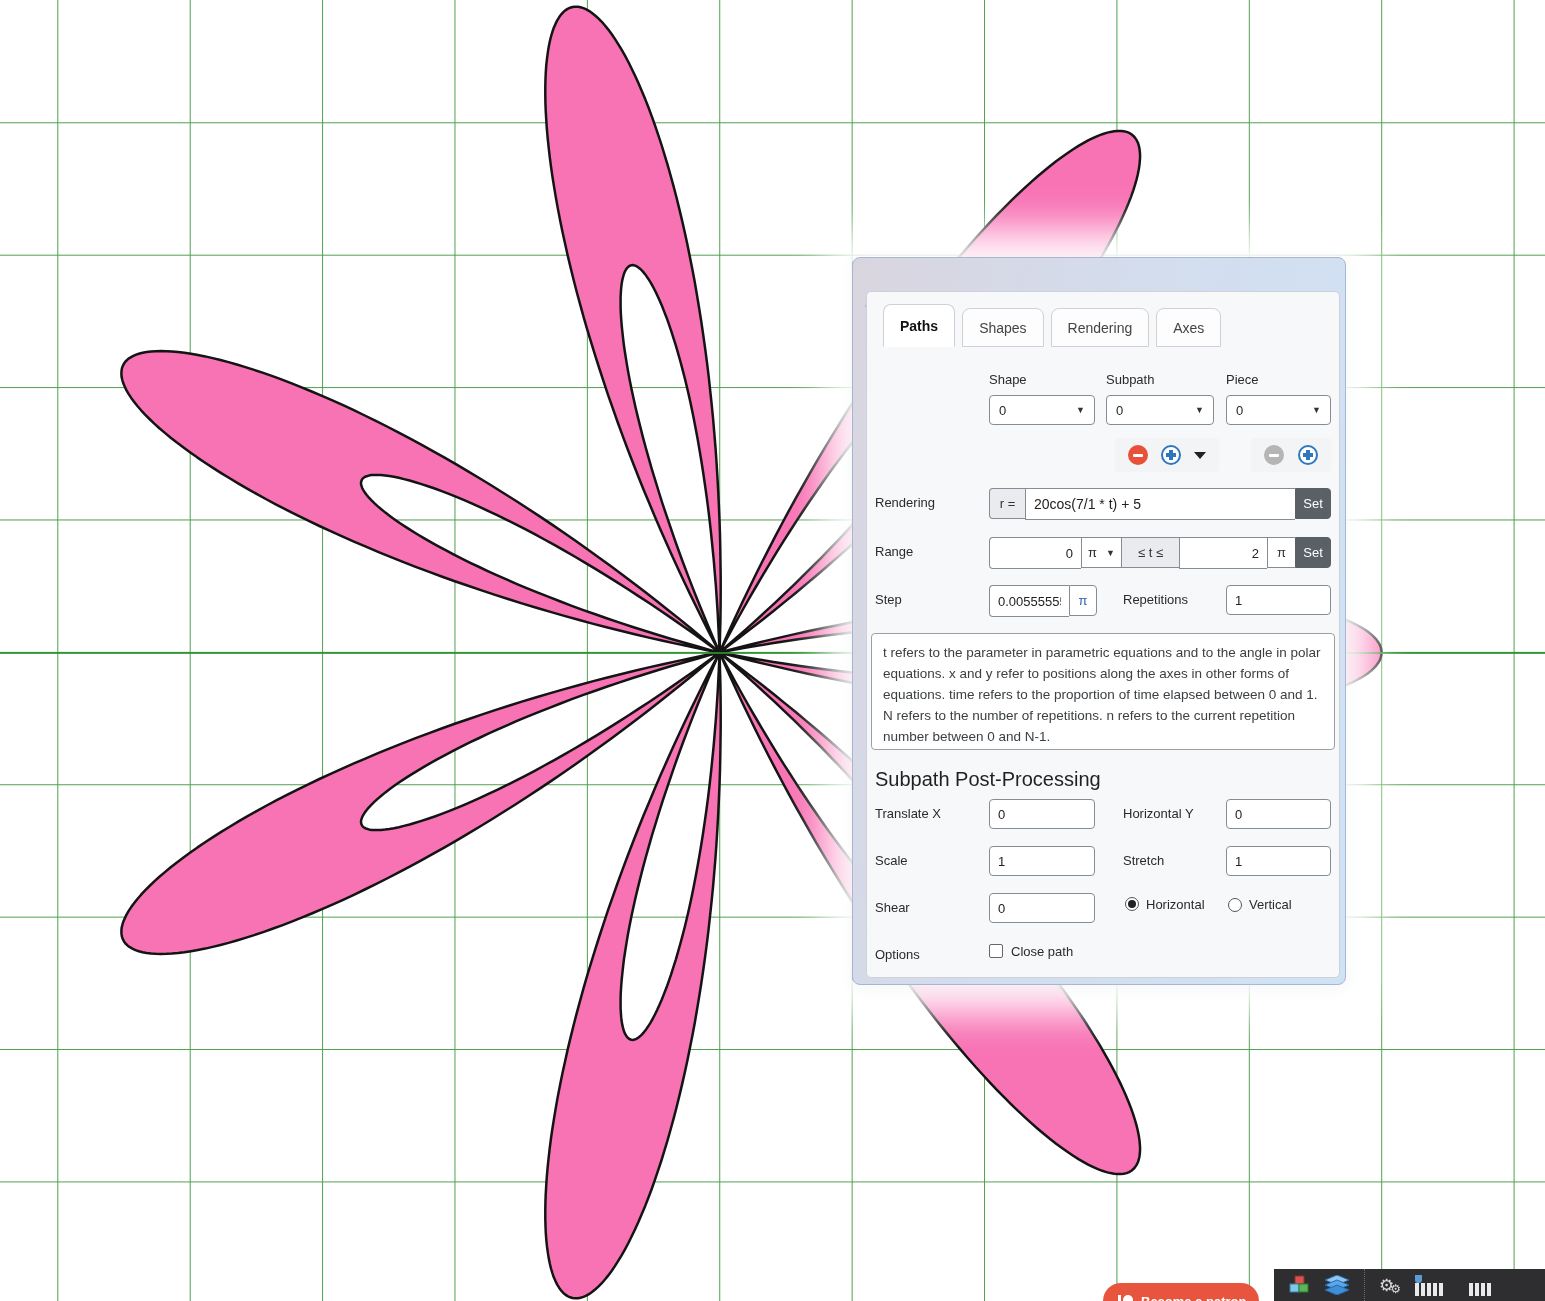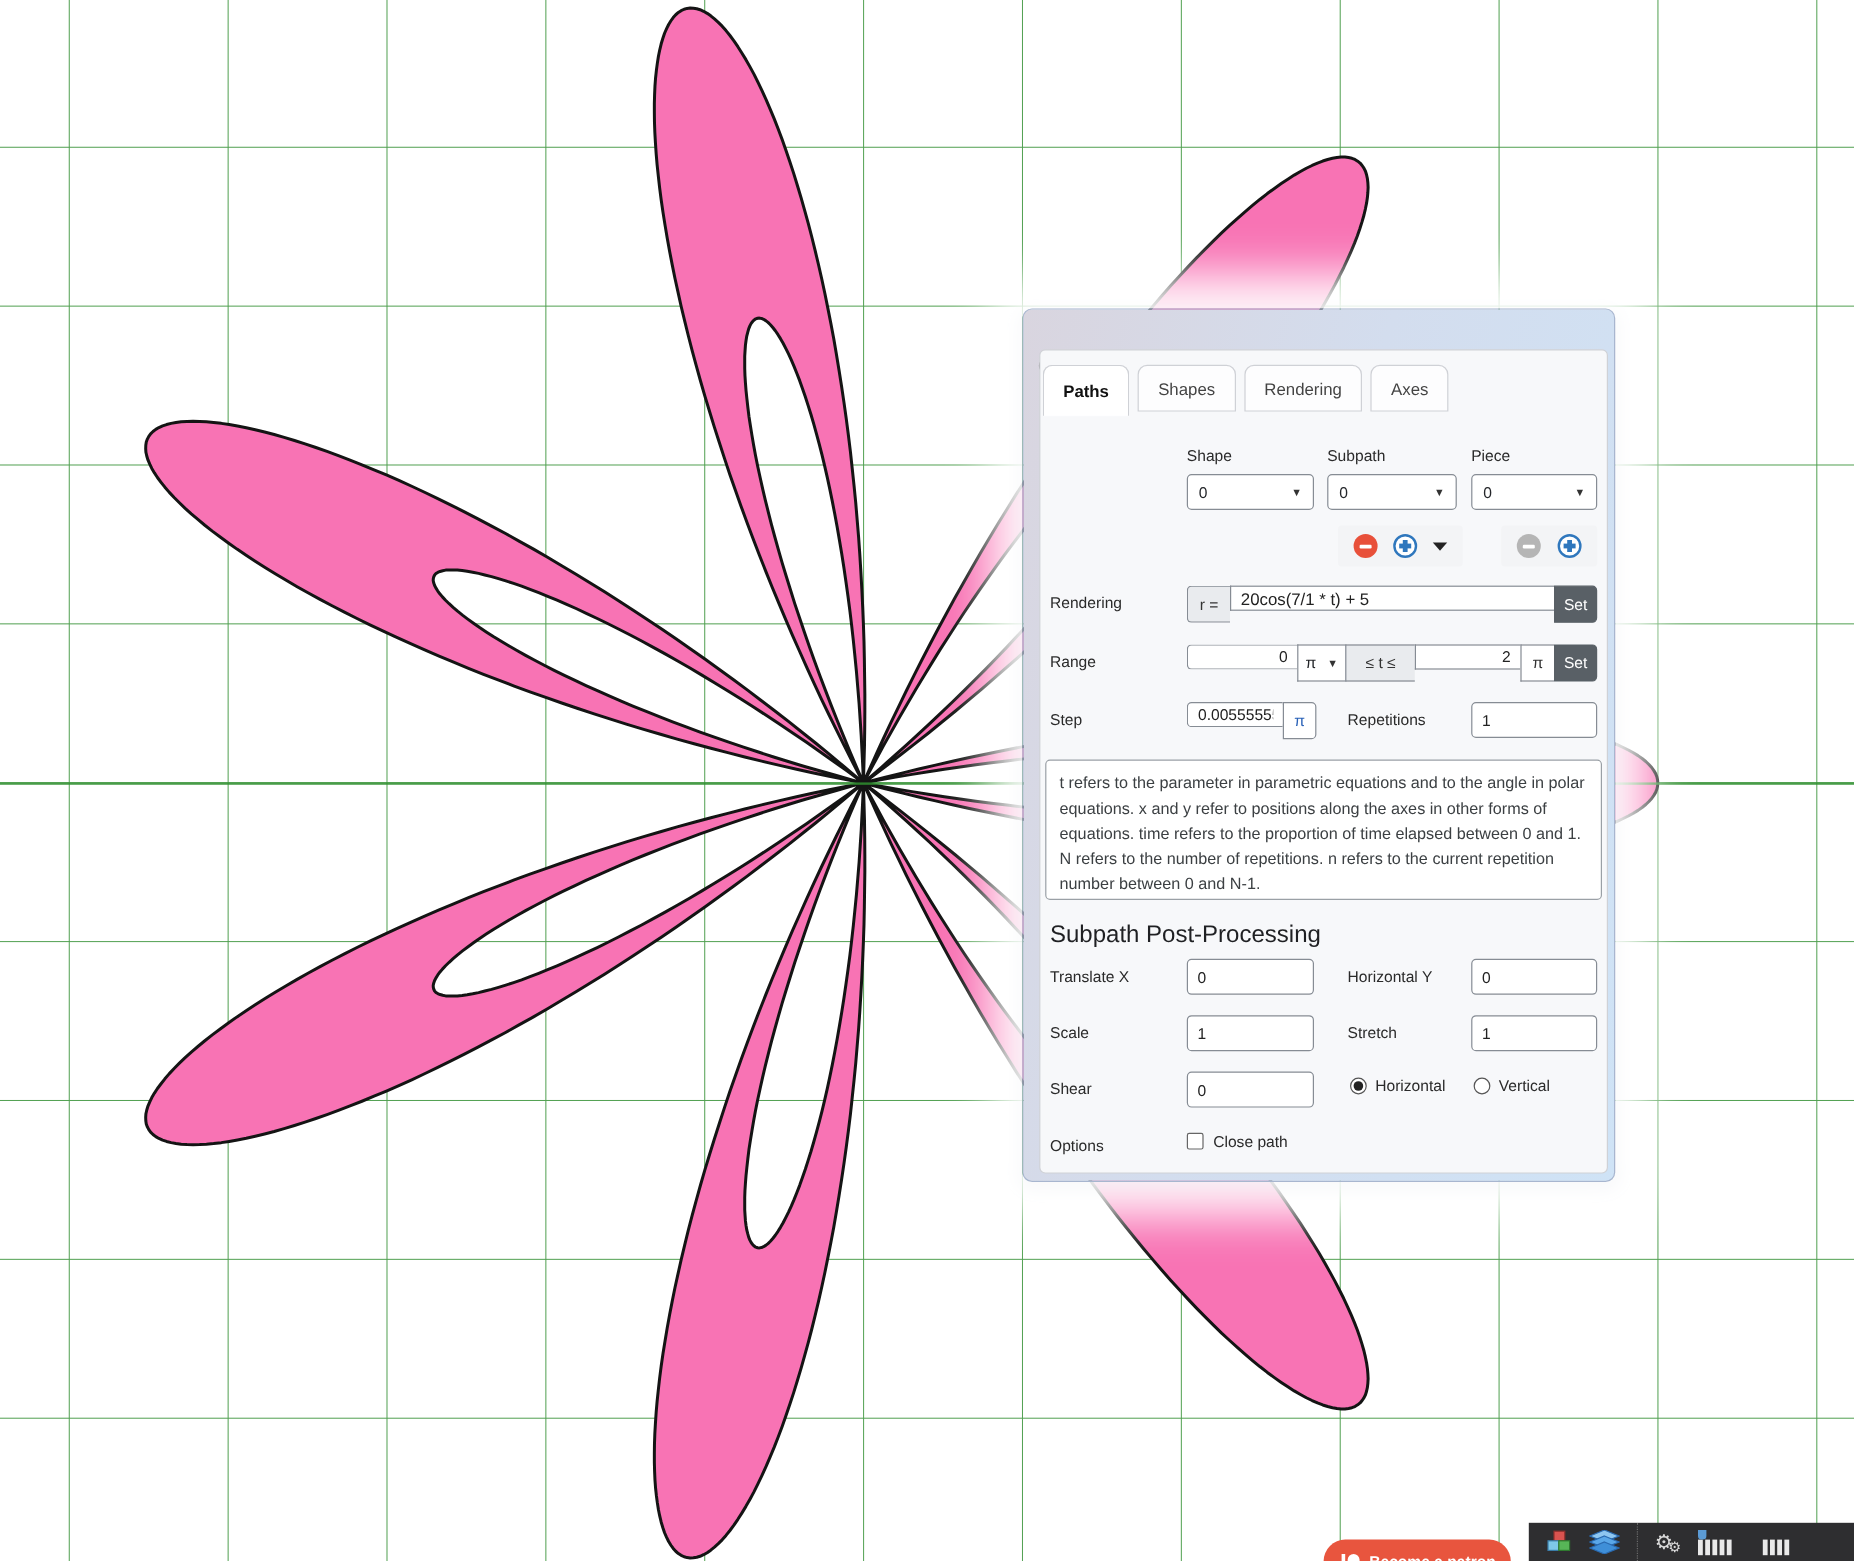--- a/index.html
+++ b/index.html
@@ -20,31 +20,31 @@
           display:flex;align-items:center;justify-content:center;}
   .btn-min{left:409px;width:36px;background:#dcba97;border:1px solid #caa87e;}
   .btn-close{left:451px;width:33px;background:#e5858e;border:1px solid #d4707b;
              color:#fff;font-weight:bold;font-size:14px;}
   .min-glyph{width:0;height:0;border-left:8px solid transparent;border-right:8px solid transparent;
              border-top:9px solid #3c4a66;position:relative;}
   .min-bar{position:absolute;left:-7px;top:1px;width:14px;height:3px;background:#fff;}
   .panel{position:absolute;left:13px;top:33px;width:472px;height:685px;background:#f7f8fa;
          border:1px solid #cfd1d6;border-radius:5px;font-size:13px;color:#24262a;}
   
-  .tabs{position:absolute;left:2px;top:12px;display:flex;gap:7px;align-items:flex-start;}
+  .tabs{position:absolute;left:16px;top:12px;display:flex;gap:7px;align-items:flex-end;}
   .tab{background:#fdfdfe;border:1px solid #cfd1d6;border-radius:8px 8px 0 0;
        padding:0 16px;height:37px;display:flex;align-items:center;font-size:14px;color:#444;cursor:pointer;}
   .tab.active{height:41px;font-weight:bold;color:#111;background:#fff;border-bottom-color:#fff;}
   
   .lbl{position:absolute;left:8px;color:#2a2a2a;}
   .tfield{box-sizing:border-box;height:30px;border:1px solid #868c94;border-radius:4px;background:#fff;
           font-family:"Liberation Sans",sans-serif;font-size:13px;color:#222;padding:0 8px;}
   .tfield.right{text-align:right;}
   .grp{position:absolute;display:flex;height:31px;}
-  .grp .tfield{border-radius:0;height:21px;border-right-width:0;}
+  .grp .tfield{border-radius:0;height:32px;border-right-width:0;}
   .grp > :first-child{border-radius:4px 0 0 4px;}
   .grp > :last-child{border-radius:0 4px 4px 0;border-right-width:1px;}
   .addon{box-sizing:border-box;height:31px;border:1px solid #868c94;border-right-width:0;
          background:#e9ebee;color:#333;display:flex;align-items:center;justify-content:center;font-size:13px;}
   .addon.white{background:#fff;}
   .setbtn{box-sizing:border-box;height:31px;width:36px;background:#596066;color:#fff;border:1px solid #596066;
           display:flex;align-items:center;justify-content:center;font-size:13px;cursor:pointer;}
   .selectbox{box-sizing:border-box;position:absolute;height:30px;border:1px solid #868c94;border-radius:4px;
              background:#fff;display:flex;align-items:center;justify-content:space-between;
              padding:0 9px;cursor:pointer;}
@@ -195,21 +195,21 @@
     <span class="lbl" style="left:256px;top:514px;">Horizontal Y</span>
     <input class="tfield" style="position: absolute; left: 359px; top: 507px; width: 105px;" value="0">
 
     <span class="lbl" style="top:561px;">Scale</span>
     <input class="tfield" style="position: absolute; left: 122px; top: 554px; width: 106px;" value="1">
     <span class="lbl" style="left:256px;top:561px;">Stretch</span>
     <input class="tfield" style="position: absolute; left: 359px; top: 554px; width: 105px;" value="1">
 
     <span class="lbl" style="top:608px;">Shear</span>
     <input class="tfield" style="position: absolute; left: 122px; top: 601px; width: 106px;" value="0">
-    <span style="position:absolute;left:258px;top:605px;display:flex;align-items:flex-end;gap:7px;">
+    <span style="position:absolute;left:258px;top:605px;display:flex;align-items:flex-start;gap:7px;">
       <span class="radio checked"></span>
       <span class="inline-lbl">Horizontal</span>
     </span>
     <span style="position:absolute;left:361px;top:605px;display:flex;align-items:center;gap:7px;">
       <span class="radio"></span>
       <span class="inline-lbl">Vertical</span>
     </span>
 
     <span class="lbl" style="top:655px;">Options</span>
     <span style="position:absolute;left:122px;top:652px;display:flex;align-items:flex-start;gap:8px;">

